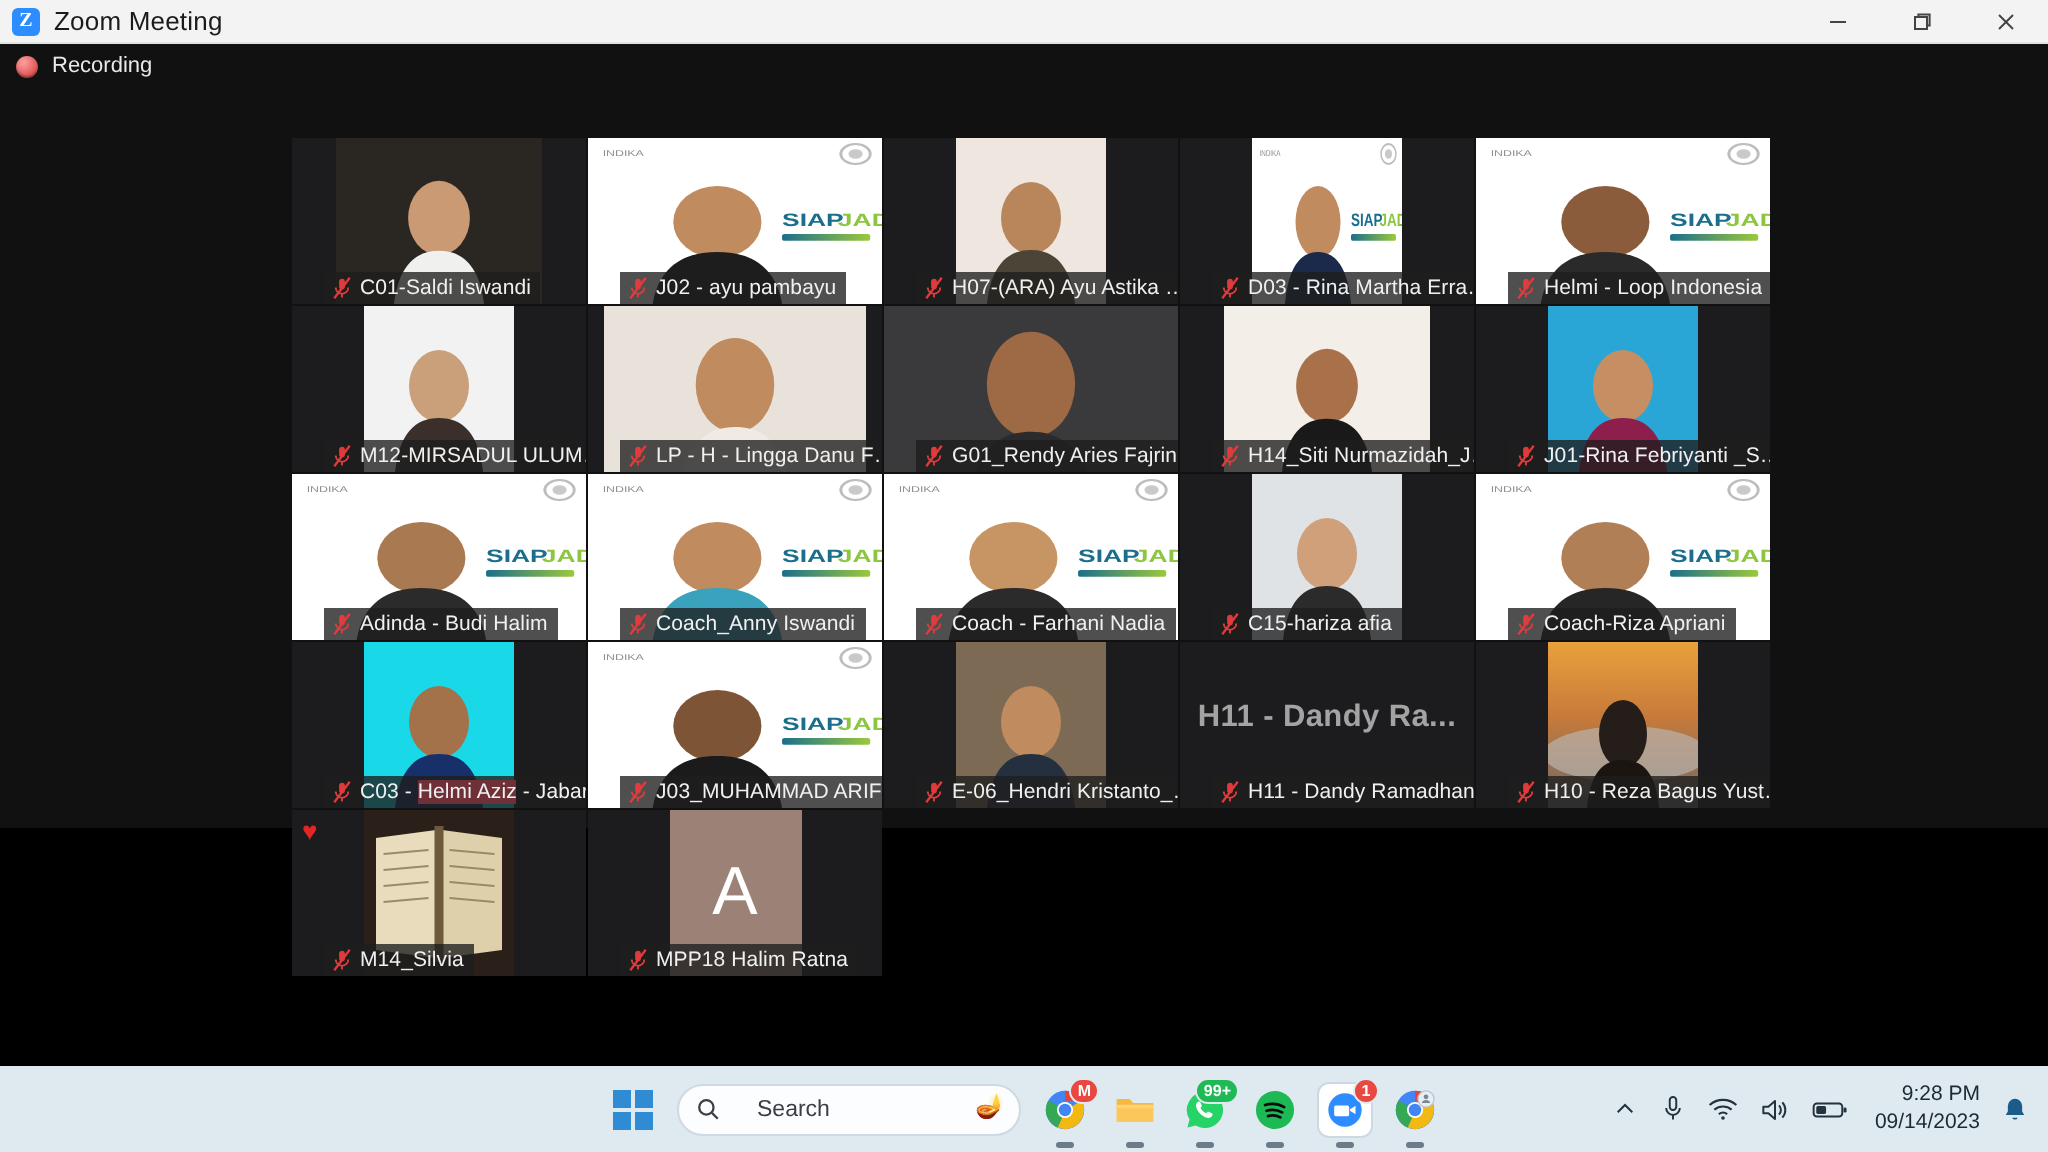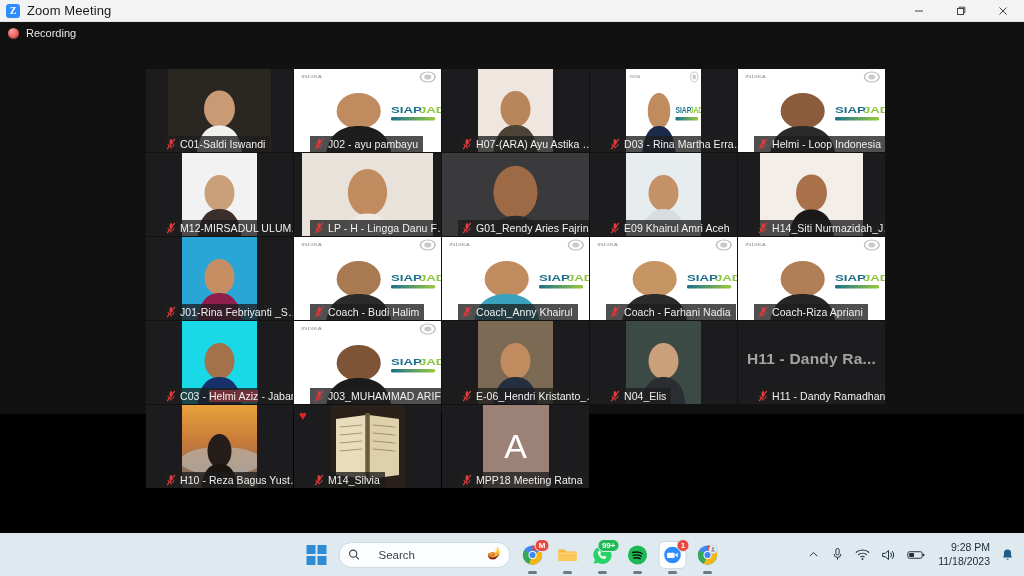--- a/index.html
+++ b/index.html
@@ -359,38 +359,20 @@
             <svg class="mic-muted" viewBox="0 0 14 16">
               <rect x="5" y="1.5" width="4" height="7.5" rx="2" fill="#e23b3b"></rect>
               <path d="M2.6 7.6a4.4 4.4 0 0 0 8.8 0" fill="none" stroke="#e23b3b" stroke-width="1.3"></path>
               <line x1="7" y1="12" x2="7" y2="14.6" stroke="#e23b3b" stroke-width="1.3"></line>
               <line x1="1.6" y1="15.2" x2="12.4" y2="0.8" stroke="#e23b3b" stroke-width="1.6"></line>
             </svg>
             <span class="nm">G01_Rendy Aries Fajrin_Ja...</span>
           </div>
         </div>
         <div class="tile">
-          <div class="frame narrow">
-            <svg viewBox="0 0 100 83" preserveAspectRatio="xMidYMid slice" style="position:absolute;inset:0;width:100%;height:100%">
-              <rect width="100" height="83" fill="#e7ecef"></rect>
-              <ellipse cx="50" cy="40" rx="15" ry="18" fill="#c59166"></ellipse>
-              <path d="M28 83 C30 64 38 56 50 56 C62 56 70 64 72 83 Z" fill="#d9dde0"></path>
-            </svg>
-          </div>
-          <div class="namebar">
-            <svg class="mic-muted" viewBox="0 0 14 16">
-              <rect x="5" y="1.5" width="4" height="7.5" rx="2" fill="#e23b3b"></rect>
-              <path d="M2.6 7.6a4.4 4.4 0 0 0 8.8 0" fill="none" stroke="#e23b3b" stroke-width="1.3"></path>
-              <line x1="7" y1="12" x2="7" y2="14.6" stroke="#e23b3b" stroke-width="1.3"></line>
-              <line x1="1.6" y1="15.2" x2="12.4" y2="0.8" stroke="#e23b3b" stroke-width="1.6"></line>
-            </svg>
-            <span class="nm">E09 Khairul Amri Aceh</span>
-          </div>
-        </div>
-        <div class="tile">
           <div class="frame mid">
             <svg viewBox="0 0 100 83" preserveAspectRatio="xMidYMid slice" style="position:absolute;inset:0;width:100%;height:100%">
               <rect width="100" height="83" fill="#f3eee8"></rect>
               <ellipse cx="50" cy="40" rx="15" ry="18" fill="#a8714a"></ellipse>
               <path d="M28 83 C30 64 38 56 50 56 C62 56 70 64 72 83 Z" fill="#191919"></path>
             </svg>
           </div>
           <div class="namebar">
             <svg class="mic-muted" viewBox="0 0 14 16">
               <rect x="5" y="1.5" width="4" height="7.5" rx="2" fill="#e23b3b"></rect>
@@ -439,21 +421,21 @@
               <path d="M22 83 C24 65 32 57 44 57 C56 57 64 65 66 83 Z" fill="#2b2b2b"></path>
             </svg>
           </div>
           <div class="namebar">
             <svg class="mic-muted" viewBox="0 0 14 16">
               <rect x="5" y="1.5" width="4" height="7.5" rx="2" fill="#e23b3b"></rect>
               <path d="M2.6 7.6a4.4 4.4 0 0 0 8.8 0" fill="none" stroke="#e23b3b" stroke-width="1.3"></path>
               <line x1="7" y1="12" x2="7" y2="14.6" stroke="#e23b3b" stroke-width="1.3"></line>
               <line x1="1.6" y1="15.2" x2="12.4" y2="0.8" stroke="#e23b3b" stroke-width="1.6"></line>
             </svg>
-            <span class="nm">Coach - Budi Halim</span>
+            <span class="nm">Adinda - Budi Halim</span>
           </div>
         </div>
         <div class="tile active">
           <div class="frame full">
             <svg viewBox="0 0 100 83" preserveAspectRatio="none" style="position:absolute;inset:0;width:100%;height:100%">
               <rect width="100" height="83" fill="#ffffff"></rect>
               <text x="5" y="9" font-size="4.2" fill="#8f8f8f" font-family="Liberation Sans">INDIKA</text>
               <circle cx="91" cy="8" r="5" fill="none" stroke="#bdbdbd" stroke-width="1"></circle>
               <circle cx="91" cy="8" r="2.4" fill="#c9c9c9"></circle>
               <text x="66" y="44" font-size="9" font-weight="bold" fill="#1b6f8c" font-family="Liberation Sans">SIAP</text>
@@ -469,21 +451,21 @@
               <path d="M22 83 C24 65 32 57 44 57 C56 57 64 65 66 83 Z" fill="#3aa2bd"></path>
             </svg>
           </div>
           <div class="namebar">
             <svg class="mic-muted" viewBox="0 0 14 16">
               <rect x="5" y="1.5" width="4" height="7.5" rx="2" fill="#e23b3b"></rect>
               <path d="M2.6 7.6a4.4 4.4 0 0 0 8.8 0" fill="none" stroke="#e23b3b" stroke-width="1.3"></path>
               <line x1="7" y1="12" x2="7" y2="14.6" stroke="#e23b3b" stroke-width="1.3"></line>
               <line x1="1.6" y1="15.2" x2="12.4" y2="0.8" stroke="#e23b3b" stroke-width="1.6"></line>
             </svg>
-            <span class="nm">Coach_Anny Khairul</span>
+            <span class="nm">Coach_Anny Iswandi</span>
           </div>
         </div>
         <div class="tile active2">
           <div class="frame full">
             <svg viewBox="0 0 100 83" preserveAspectRatio="none" style="position:absolute;inset:0;width:100%;height:100%">
               <rect width="100" height="83" fill="#ffffff"></rect>
               <text x="5" y="9" font-size="4.2" fill="#8f8f8f" font-family="Liberation Sans">INDIKA</text>
               <circle cx="91" cy="8" r="5" fill="none" stroke="#bdbdbd" stroke-width="1"></circle>
               <circle cx="91" cy="8" r="2.4" fill="#c9c9c9"></circle>
               <text x="66" y="44" font-size="9" font-weight="bold" fill="#1b6f8c" font-family="Liberation Sans">SIAP</text>
@@ -503,20 +485,38 @@
             <svg class="mic-muted" viewBox="0 0 14 16">
               <rect x="5" y="1.5" width="4" height="7.5" rx="2" fill="#e23b3b"></rect>
               <path d="M2.6 7.6a4.4 4.4 0 0 0 8.8 0" fill="none" stroke="#e23b3b" stroke-width="1.3"></path>
               <line x1="7" y1="12" x2="7" y2="14.6" stroke="#e23b3b" stroke-width="1.3"></line>
               <line x1="1.6" y1="15.2" x2="12.4" y2="0.8" stroke="#e23b3b" stroke-width="1.6"></line>
             </svg>
             <span class="nm">Coach - Farhani Nadia</span>
           </div>
         </div>
         <div class="tile">
+          <div class="frame narrow">
+            <svg viewBox="0 0 100 83" preserveAspectRatio="xMidYMid slice" style="position:absolute;inset:0;width:100%;height:100%">
+              <rect width="100" height="83" fill="#dfe3e6"></rect>
+              <ellipse cx="50" cy="40" rx="15" ry="18" fill="#cfa07a"></ellipse>
+              <path d="M28 83 C30 64 38 56 50 56 C62 56 70 64 72 83 Z" fill="#2b2b2b"></path>
+            </svg>
+          </div>
+          <div class="namebar">
+            <svg class="mic-muted" viewBox="0 0 14 16">
+              <rect x="5" y="1.5" width="4" height="7.5" rx="2" fill="#e23b3b"></rect>
+              <path d="M2.6 7.6a4.4 4.4 0 0 0 8.8 0" fill="none" stroke="#e23b3b" stroke-width="1.3"></path>
+              <line x1="7" y1="12" x2="7" y2="14.6" stroke="#e23b3b" stroke-width="1.3"></line>
+              <line x1="1.6" y1="15.2" x2="12.4" y2="0.8" stroke="#e23b3b" stroke-width="1.6"></line>
+            </svg>
+            <span class="nm">C15-hariza afia</span>
+          </div>
+        </div>
+        <div class="tile">
           <div class="frame full">
             <svg viewBox="0 0 100 83" preserveAspectRatio="none" style="position:absolute;inset:0;width:100%;height:100%">
               <rect width="100" height="83" fill="#ffffff"></rect>
               <text x="5" y="9" font-size="4.2" fill="#8f8f8f" font-family="Liberation Sans">INDIKA</text>
               <circle cx="91" cy="8" r="5" fill="none" stroke="#bdbdbd" stroke-width="1"></circle>
               <circle cx="91" cy="8" r="2.4" fill="#c9c9c9"></circle>
               <text x="66" y="44" font-size="9" font-weight="bold" fill="#1b6f8c" font-family="Liberation Sans">SIAP</text>
               <text x="85" y="44" font-size="9" font-weight="bold" fill="#8cc63f" font-family="Liberation Sans">JADI</text>
               <rect x="66" y="48" width="30" height="3.4" rx="1" fill="url(#g16)"></rect>
               <defs>
@@ -599,38 +599,20 @@
             <svg class="mic-muted" viewBox="0 0 14 16">
               <rect x="5" y="1.5" width="4" height="7.5" rx="2" fill="#e23b3b"></rect>
               <path d="M2.6 7.6a4.4 4.4 0 0 0 8.8 0" fill="none" stroke="#e23b3b" stroke-width="1.3"></path>
               <line x1="7" y1="12" x2="7" y2="14.6" stroke="#e23b3b" stroke-width="1.3"></line>
               <line x1="1.6" y1="15.2" x2="12.4" y2="0.8" stroke="#e23b3b" stroke-width="1.6"></line>
             </svg>
             <span class="nm">E-06_Hendri Kristanto_Sa...</span>
           </div>
         </div>
         <div class="tile">
-          <div class="frame narrow">
-            <svg viewBox="0 0 100 83" preserveAspectRatio="xMidYMid slice" style="position:absolute;inset:0;width:100%;height:100%">
-              <rect width="100" height="83" fill="#3c4a46"></rect>
-              <ellipse cx="50" cy="40" rx="15" ry="18" fill="#caa07a"></ellipse>
-              <path d="M28 83 C30 64 38 56 50 56 C62 56 70 64 72 83 Z" fill="#2a2e33"></path>
-            </svg>
-          </div>
-          <div class="namebar">
-            <svg class="mic-muted" viewBox="0 0 14 16">
-              <rect x="5" y="1.5" width="4" height="7.5" rx="2" fill="#e23b3b"></rect>
-              <path d="M2.6 7.6a4.4 4.4 0 0 0 8.8 0" fill="none" stroke="#e23b3b" stroke-width="1.3"></path>
-              <line x1="7" y1="12" x2="7" y2="14.6" stroke="#e23b3b" stroke-width="1.3"></line>
-              <line x1="1.6" y1="15.2" x2="12.4" y2="0.8" stroke="#e23b3b" stroke-width="1.6"></line>
-            </svg>
-            <span class="nm">N04_Elis</span>
-          </div>
-        </div>
-        <div class="tile">
           <div class="bigname">H11 - Dandy Ra...</div>
           <div class="namebar">
             <svg class="mic-muted" viewBox="0 0 14 16">
               <rect x="5" y="1.5" width="4" height="7.5" rx="2" fill="#e23b3b"></rect>
               <path d="M2.6 7.6a4.4 4.4 0 0 0 8.8 0" fill="none" stroke="#e23b3b" stroke-width="1.3"></path>
               <line x1="7" y1="12" x2="7" y2="14.6" stroke="#e23b3b" stroke-width="1.3"></line>
               <line x1="1.6" y1="15.2" x2="12.4" y2="0.8" stroke="#e23b3b" stroke-width="1.6"></line>
             </svg>
             <span class="nm">H11 - Dandy Ramadhany ...</span>
           </div>
@@ -693,21 +675,21 @@
         </div>
         <div class="tile">
           <div class="avatar-initial" style="background: rgb(156, 129, 118);">A</div>
           <div class="namebar">
             <svg class="mic-muted" viewBox="0 0 14 16">
               <rect x="5" y="1.5" width="4" height="7.5" rx="2" fill="#e23b3b"></rect>
               <path d="M2.6 7.6a4.4 4.4 0 0 0 8.8 0" fill="none" stroke="#e23b3b" stroke-width="1.3"></path>
               <line x1="7" y1="12" x2="7" y2="14.6" stroke="#e23b3b" stroke-width="1.3"></line>
               <line x1="1.6" y1="15.2" x2="12.4" y2="0.8" stroke="#e23b3b" stroke-width="1.6"></line>
             </svg>
-            <span class="nm">MPP18 Meeting Ratna</span>
+            <span class="nm">MPP18 Halim Ratna</span>
           </div>
         </div>
       </div>
   </div>
 
   <div class="taskbar">
     <div class="tb-center">
 
       <div class="start-btn">
         <div class="start-sq">
@@ -821,21 +803,21 @@
       </span>
       <span class="tray-ic">
         <svg width="18" height="12" viewBox="0 0 22 12">
           <rect x="1" y="2" width="17.5" height="8" rx="2" fill="none" stroke="#23323c" stroke-width="1.2"></rect>
           <rect x="2.6" y="3.6" width="6" height="4.8" rx="1" fill="#23323c"></rect>
           <rect x="19.3" y="4.4" width="1.8" height="3.2" rx=".8" fill="#23323c"></rect>
         </svg>
       </span>
       <div class="clock">
         <div>9:28 PM</div>
-        <div>11/18/2023</div>
+        <div>09/14/2023</div>
       </div>
       <span class="tray-ic">
         <svg width="13" height="14" viewBox="0 0 16 17">
           <path d="M8 1.6a4.4 4.4 0 0 1 4.4 4.4v3.4l1.3 2.2H2.3l1.3-2.2V6A4.4 4.4 0 0 1 8 1.6Z" fill="#1b5c8a"></path>
           <path d="M6.3 13.2a1.8 1.8 0 0 0 3.4 0Z" fill="#1b5c8a"></path>
         </svg>
       </span>
     </div>
   </div>
 </div>

